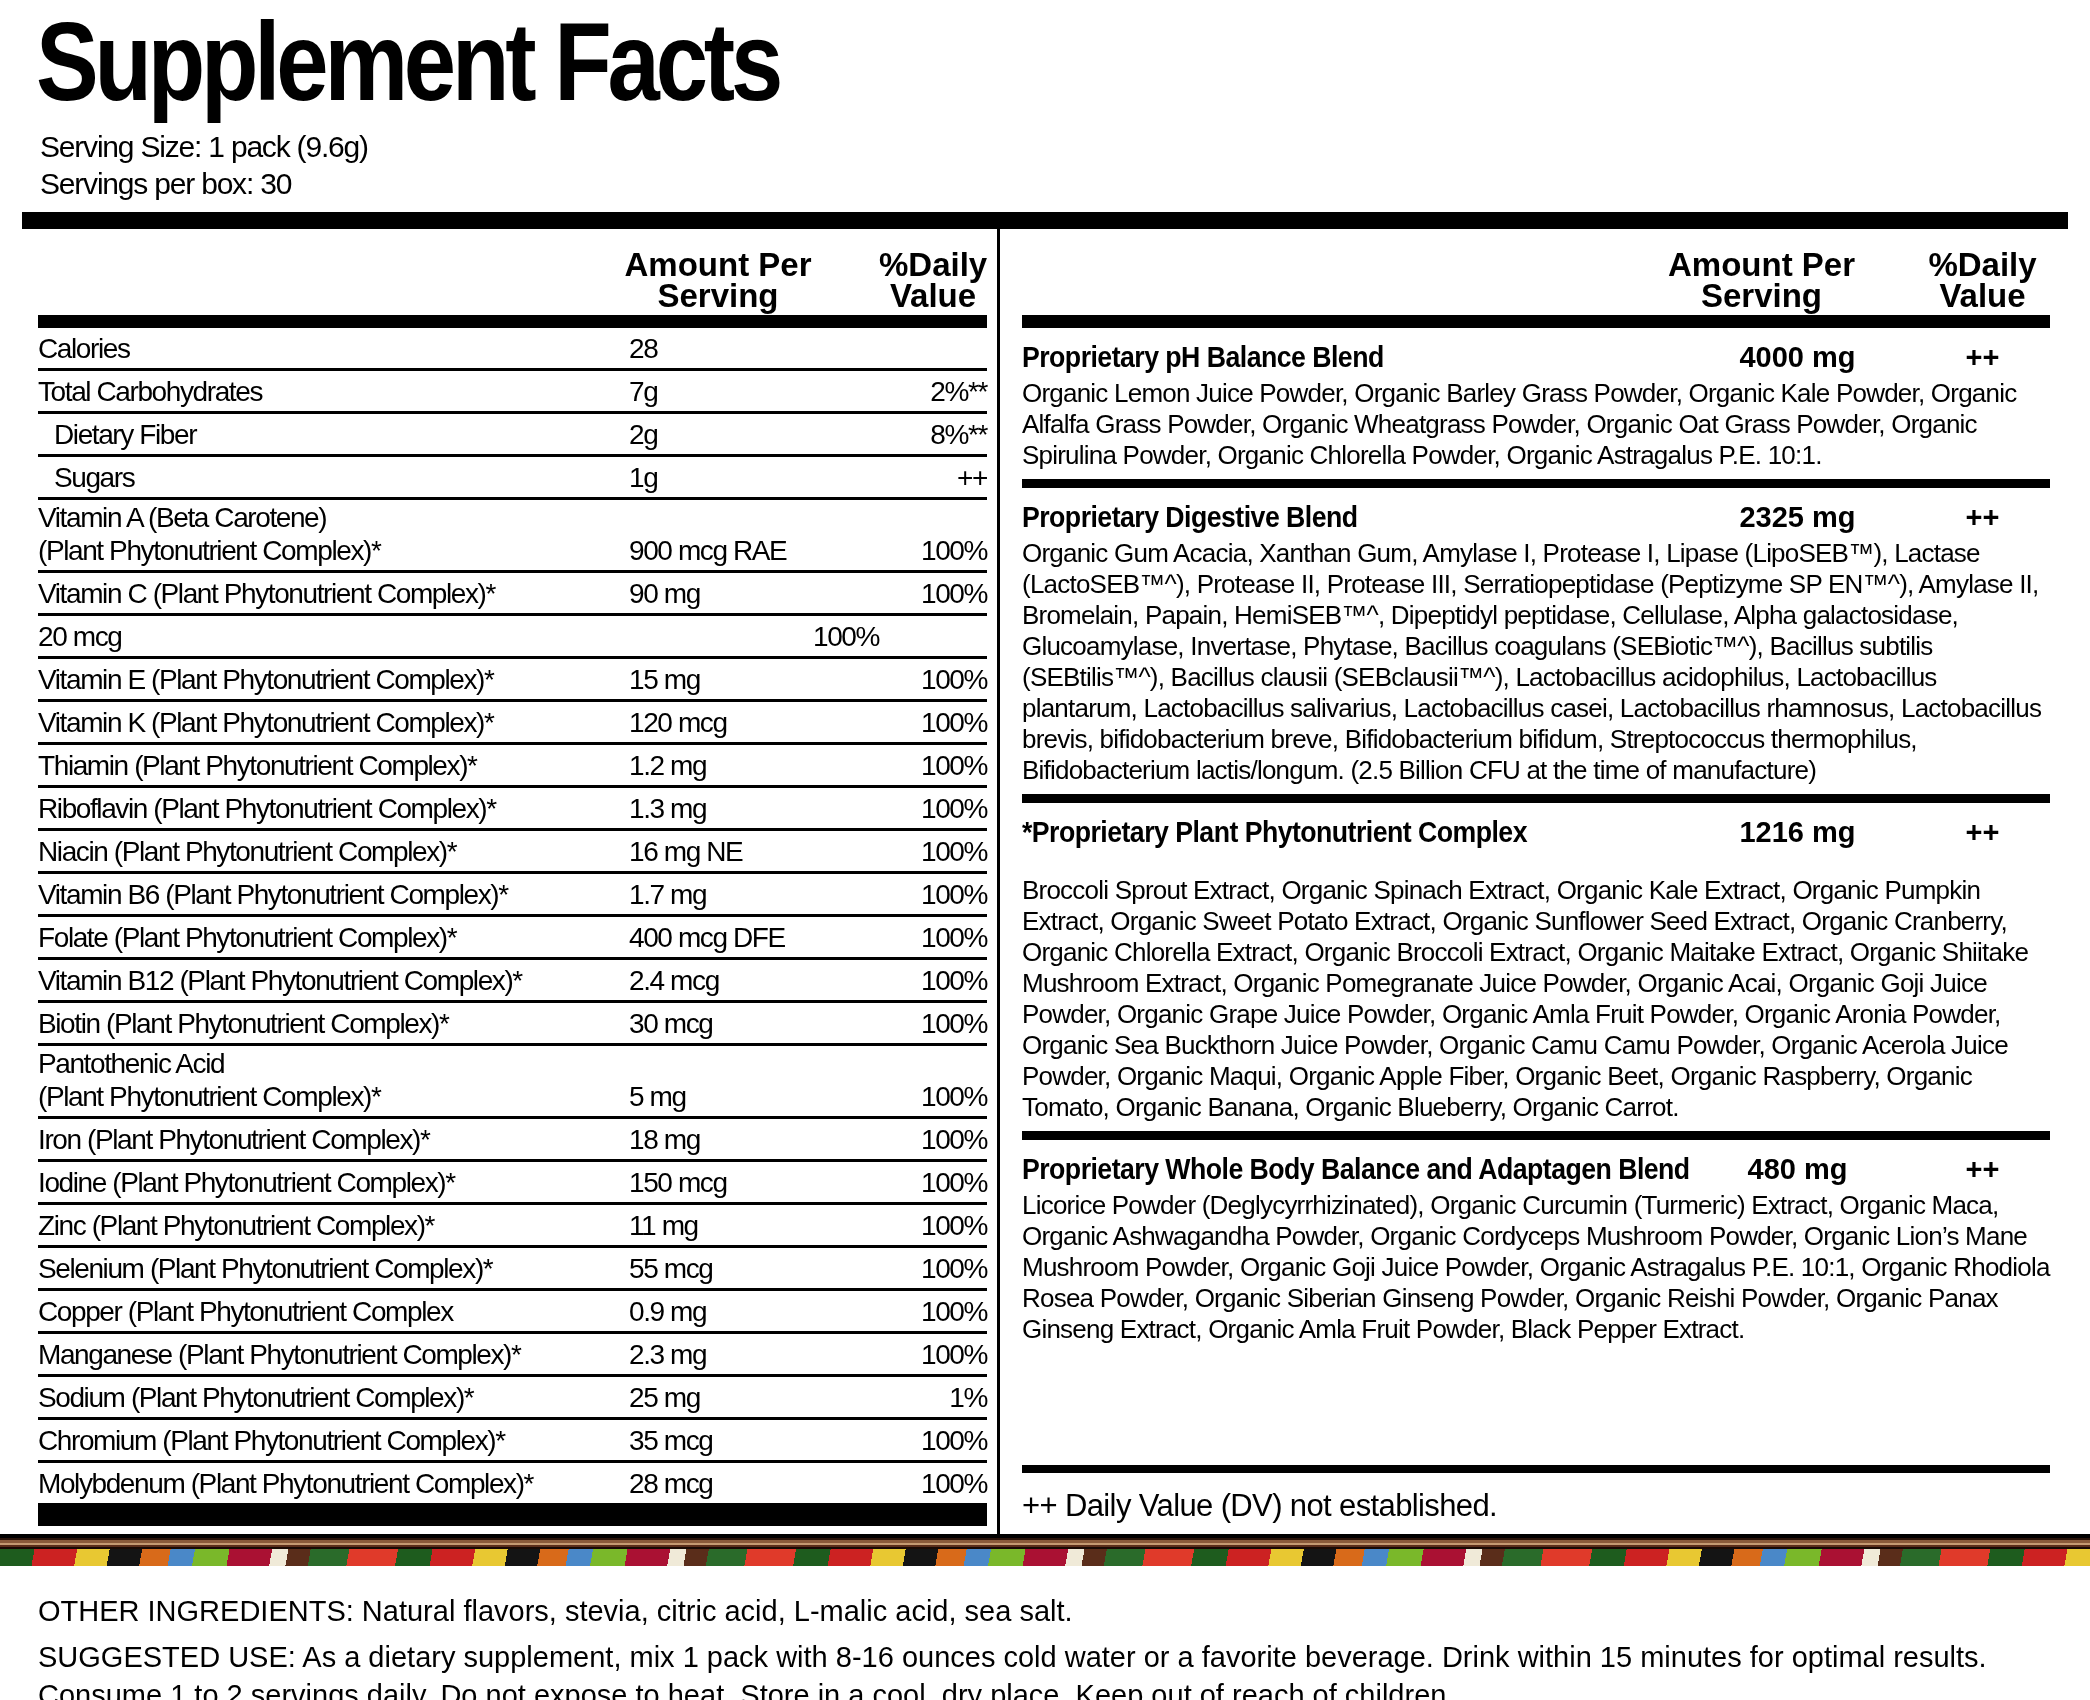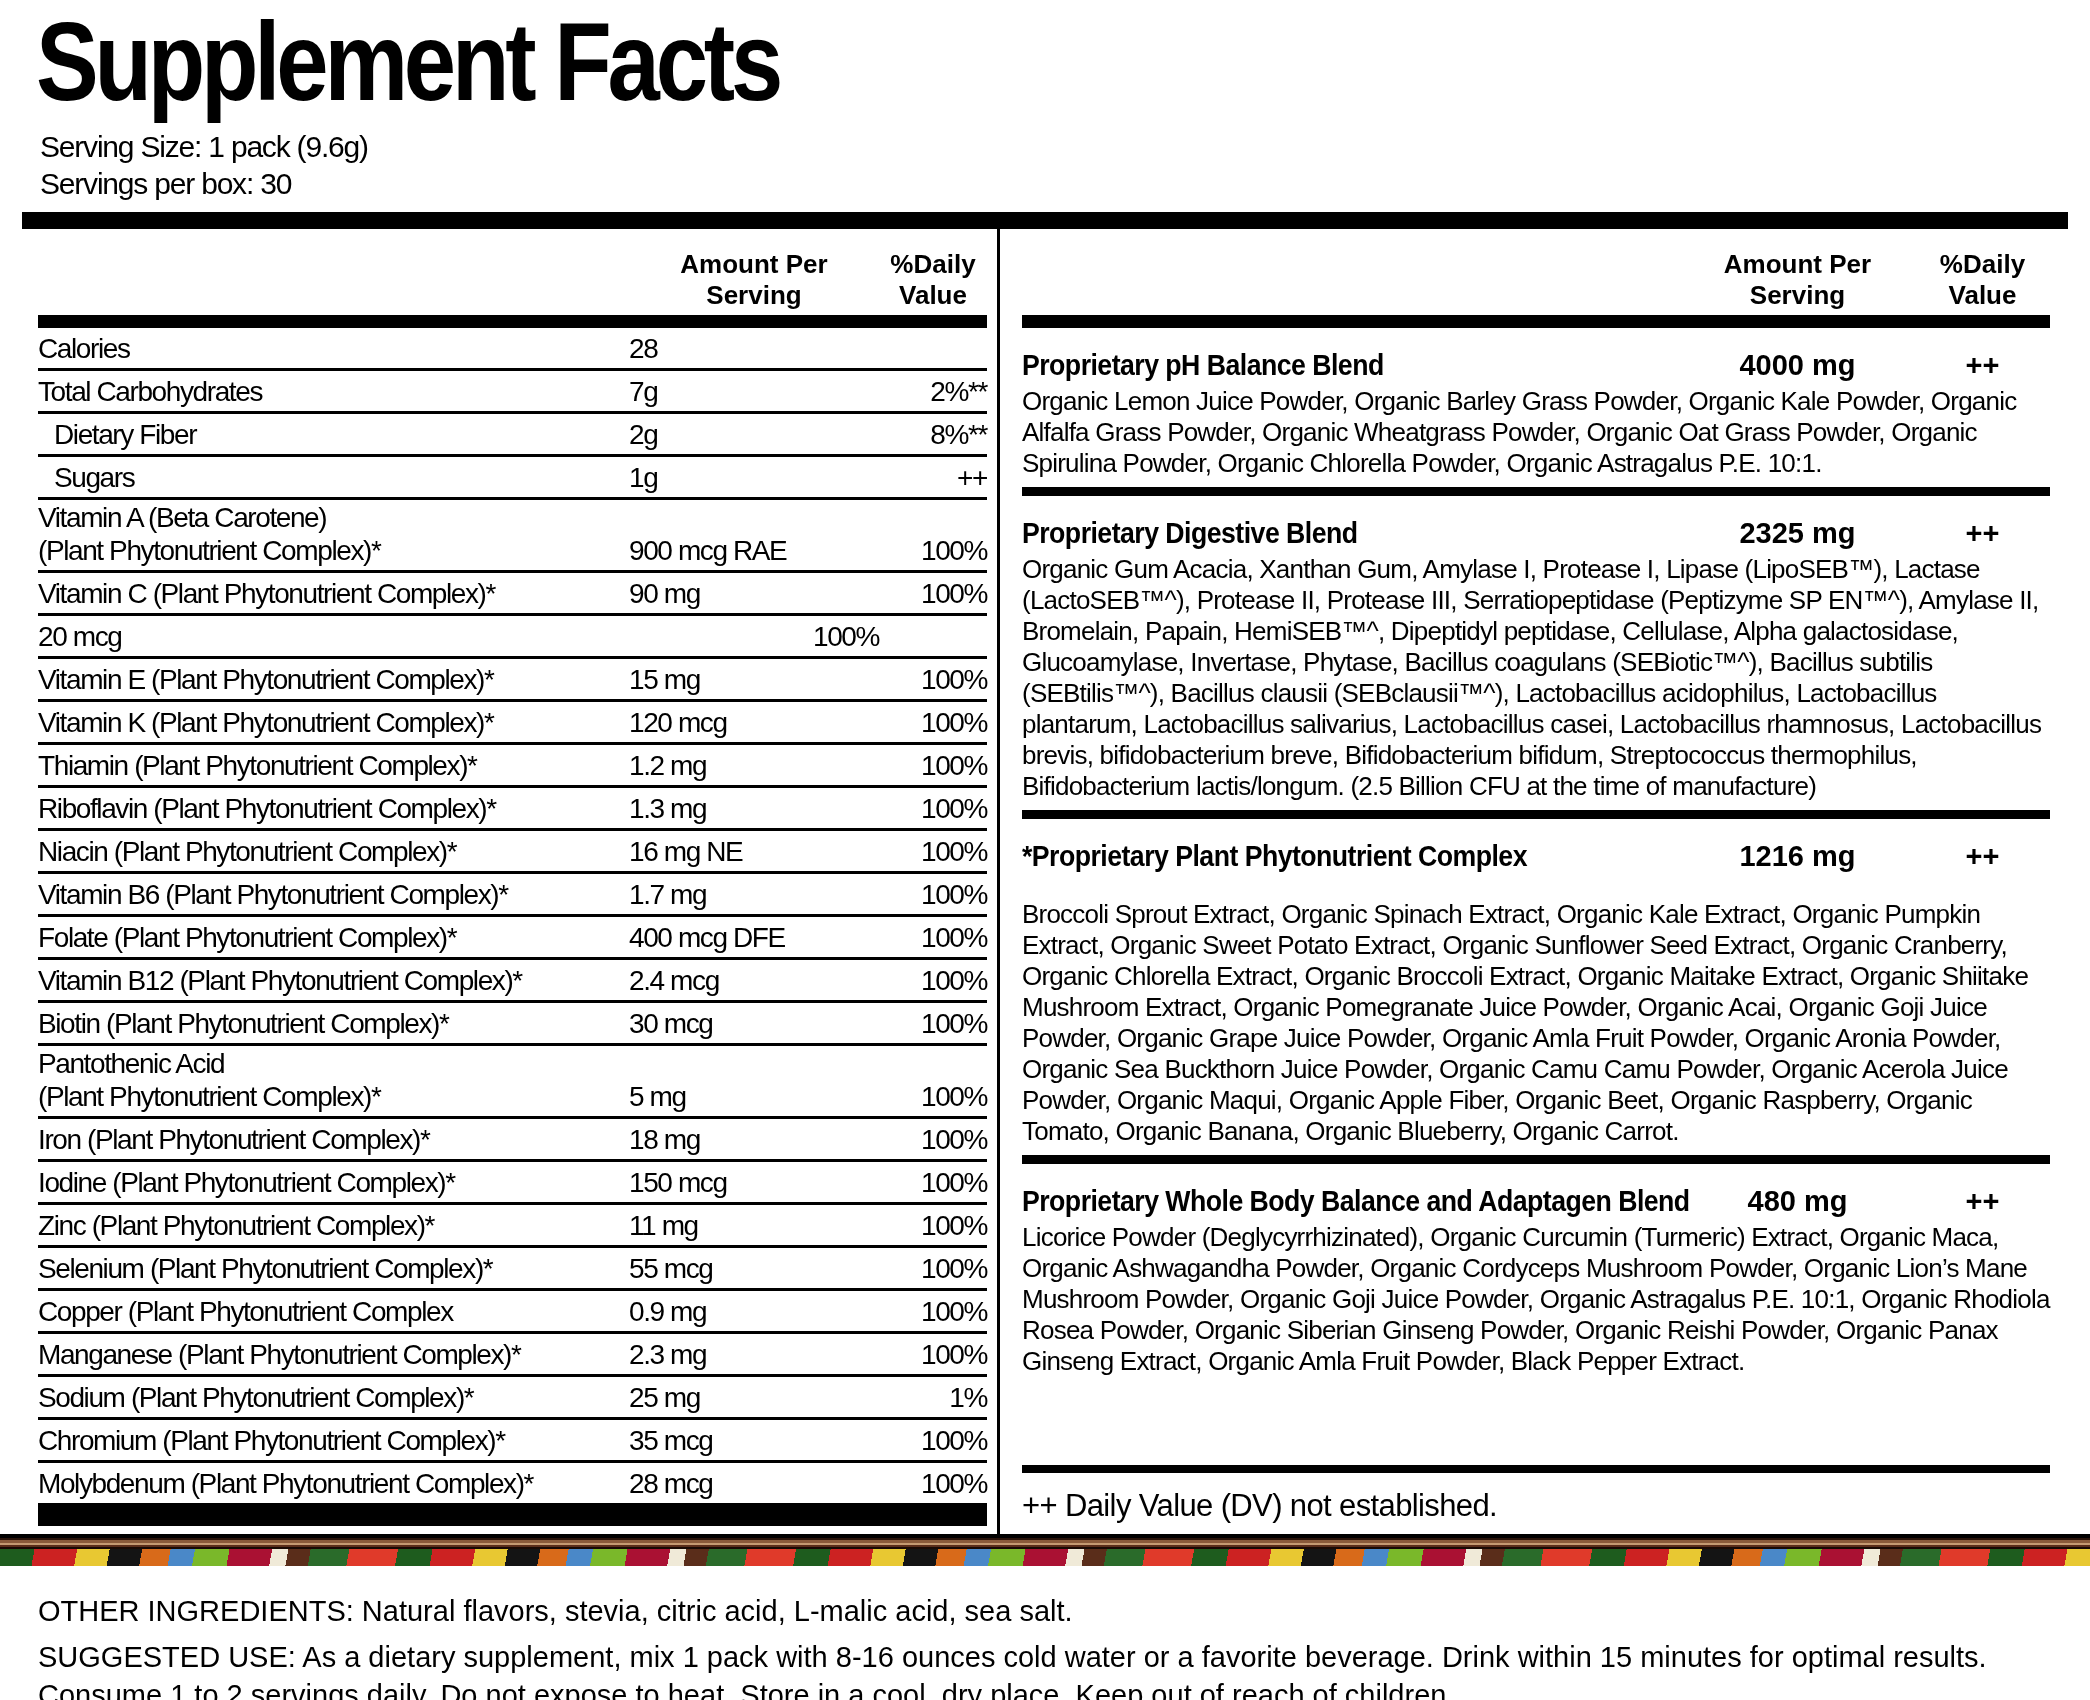--- a/index.html
+++ b/index.html
@@ -14,21 +14,21 @@
   
   .bar-top{height:17px;background:#000;margin:10px 22px 0 22px;}
 
   
   .panels{display:flex;margin:0 22px;align-items:stretch;}
   .panel-left{width:978px;box-sizing:border-box;border-right:3px solid #000;
               padding:0 10px 6px 16px;display:flex;flex-direction:column;}
   .panel-right{flex:1;box-sizing:border-box;padding:0 18px 0 22px;display:flex;flex-direction:column;}
 
   .col-header{height:82px;border-bottom:13px solid #000;display:grid;
-              align-content:end;padding-bottom:4px;font-weight:bold;font-size:26px;line-height:31px;}
+              align-content:end;padding-bottom:4px;font-weight:bold;font-size:33px;line-height:31px;gap:36px;}
   .panel-left  .col-header{grid-template-columns:minmax(0,1fr) 250px 108px;}
   .panel-right .col-header{grid-template-columns:minmax(0,1fr) 235px 135px;}
   .col-header .h-amt{text-align:center;}
   .col-header .h-dv{text-align:center;}
 
   
   .nrow{display:grid;grid-template-columns:minmax(0,1fr) 250px 108px;
         align-items:end;min-height:36px;padding:1px 0 3px;font-size:28px;letter-spacing:-.05em;line-height:33px;}
   .nrow + .nrow{border-top:3px solid #000;}
   .nrow .nm span{display:block;}
@@ -36,21 +36,21 @@
   .nrow .amt{text-align:left;white-space:nowrap;}
   .nrow .dv{text-align:right;white-space:nowrap;}
   .l-bottom-bar{margin-top:auto;height:23px;background:#000;margin-bottom:2px;}
 
   
   .blend{padding:4px 0 8px;}
   .blend + .blend{border-top:9px solid #000;}
   .blend-head{display:grid;grid-template-columns:minmax(0,1fr) 235px 135px;
               font-weight:bold;font-size:29px;line-height:34px;padding:8px 0 2px;align-items:end;}
   .blend-head .b-title{white-space:nowrap;transform:scaleX(.92);transform-origin:left;letter-spacing:-.02em;}
-  .blend-head .b-amt{text-align:center;white-space:nowrap;margin-top:8px;}
+  .blend-head .b-amt{text-align:center;white-space:nowrap;}
   .blend-head .b-dv{text-align:center;}
   .blend-desc{margin:2px 0 0;font-size:26px;line-height:31px;letter-spacing:-.03em;}
   .blend.gap-desc .blend-desc{margin-top:24px;}
   .footnotes{margin-top:auto;border-top:8px solid #000;padding:14px 0 10px;
              font-size:31px;line-height:37px;letter-spacing:-.02em;}
 
   
   .brown-band{height:15px;
     background:linear-gradient(#000 0 4px,#2a130a 4px 6px,#8a5a3a 6px 9px,#c59a72 9px 11px,#5a2d1a 11px 13px,#1a0a05 13px 15px);}
   .color-strip{height:17px;

